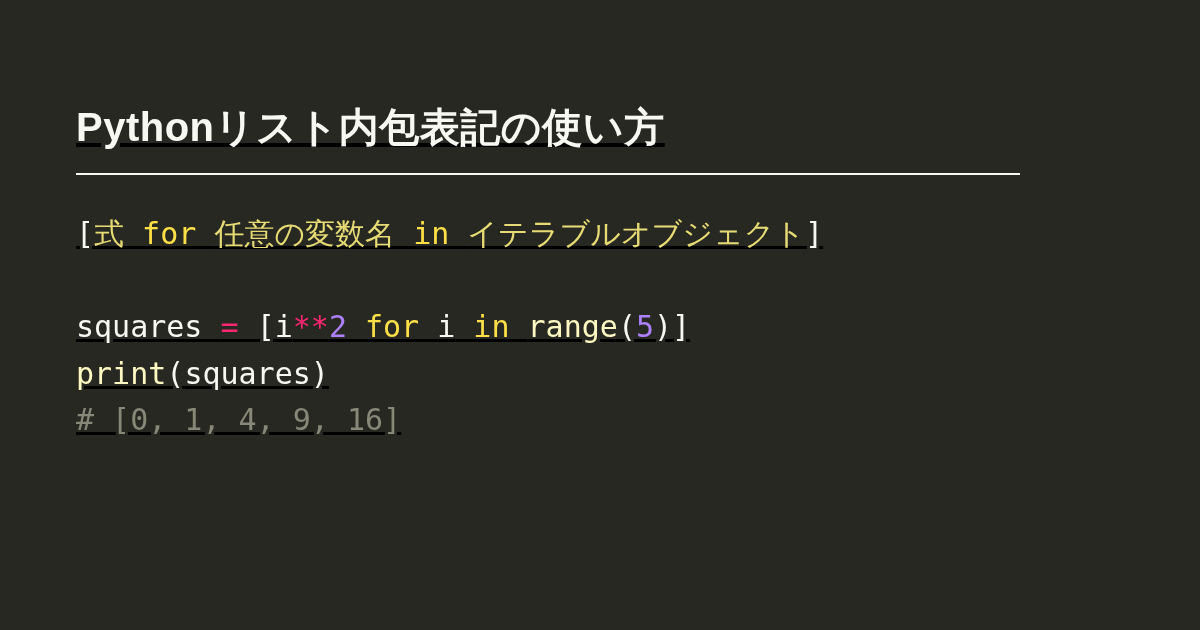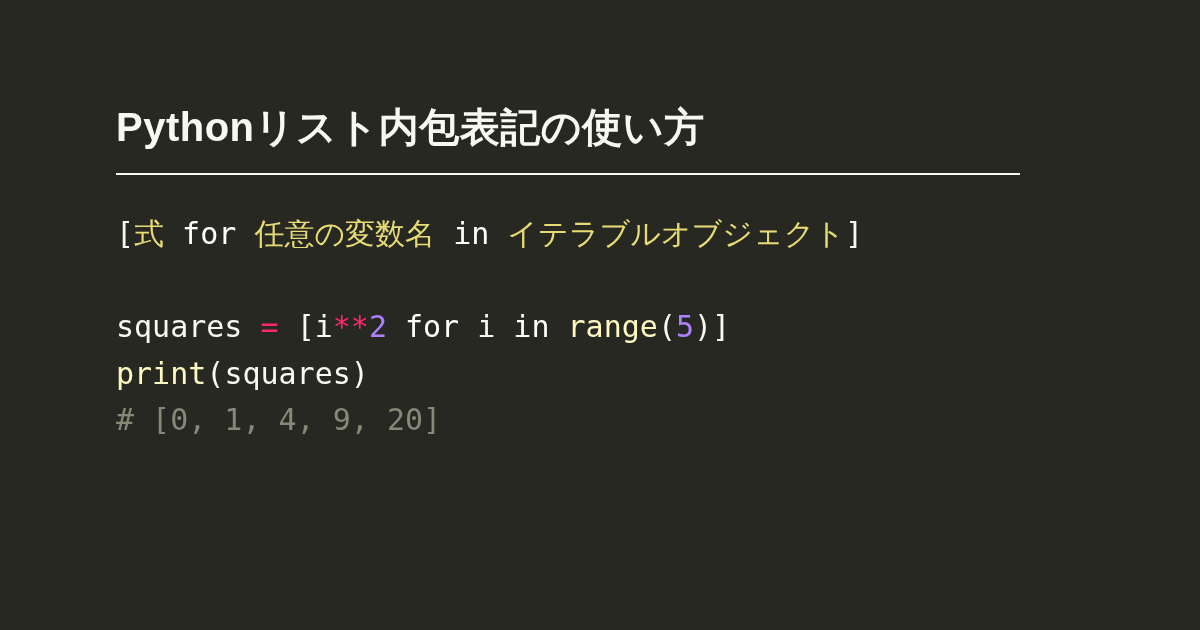--- a/index.html
+++ b/index.html
@@ -5,56 +5,57 @@
   html, body {
     margin: 0;
     padding: 0;
     width: 1200px;
     height: 630px;
     background: #272822;
     font-family: "Hiragino Kaku Gothic ProN", "Yu Gothic", Meiryo, sans-serif;
     overflow: hidden;
   }
   .container {
-    padding: 100px 180px 0 116px;
+    padding: 100px 180px 0 76px;
+    text-decoration: underline;
   }
   h1 {
     color: #f8f8f2;
     font-size: 40px;
     font-weight: 700;
     margin: 0 0 18px 0;
     letter-spacing: 0.5px;
   }
   .rule {
     border: none;
     border-top: 2px solid #f8f8f2;
     margin: 0 0 36px 0;
   }
   .code {
     font-family: "Menlo", "Consolas", "DejaVu Sans Mono", "Courier New", monospace;
     font-size: 30px;
     line-height: 1.55;
     color: #f8f8f2;
     white-space: pre;
   }
-  .kw   { color: #ffffff; margin-top: 10px; }
+  .kw   { color: #fde047; margin-top: 10px; }
   .op   { color: #f92672; }
   .num  { color: #ae81ff; }
   .fn   { color: #fef9c3; }
   .str  { color: #e6db74; }
   .cmt  { color: #888878; }
   .plain{ color: #f8f8f2; }
 </style>
 </head>
 <body>
 
 <div class="container">
 
   <h1>Pythonリスト内包表記の使い方</h1>
   <hr class="rule">
 
   <div class="code"><span><span class="plain">[</span><span class="str">式</span><span class="kw"> for </span><span class="str">任意の変数名</span><span class="kw"> in </span><span class="str">イテラブルオブジェクト</span><span class="plain">]</span></span>
 
 <span><span class="plain">squares </span><span class="op">= </span><span class="plain">[</span><span class="plain">i</span><span class="op">**</span><span class="num">2</span><span class="kw"> for </span><span class="plain">i</span><span class="kw"> in </span><span class="fn">range</span><span class="plain">(</span><span class="num">5</span><span class="plain">)</span><span class="plain">]</span></span>
 <span><span class="fn">print</span><span class="plain">(</span><span class="plain">squares</span><span class="plain">)</span></span>
-<span class="cmt"># [0, 1, 4, 9, 20]</span></div>
+<span class="cmt"># [0, 1, 4, 9, 16]</span></div>
 
 </div>
 
 </body></html>

